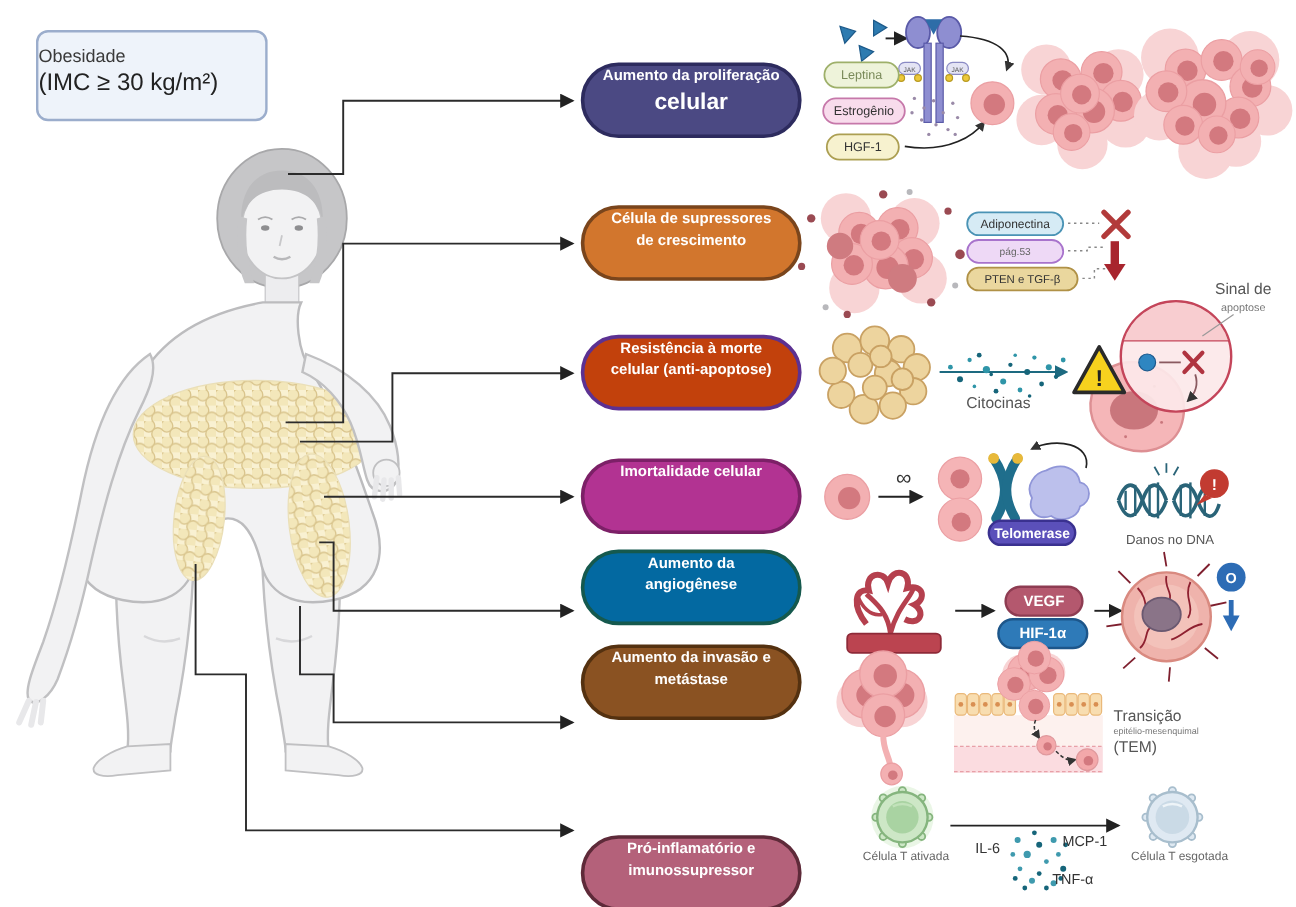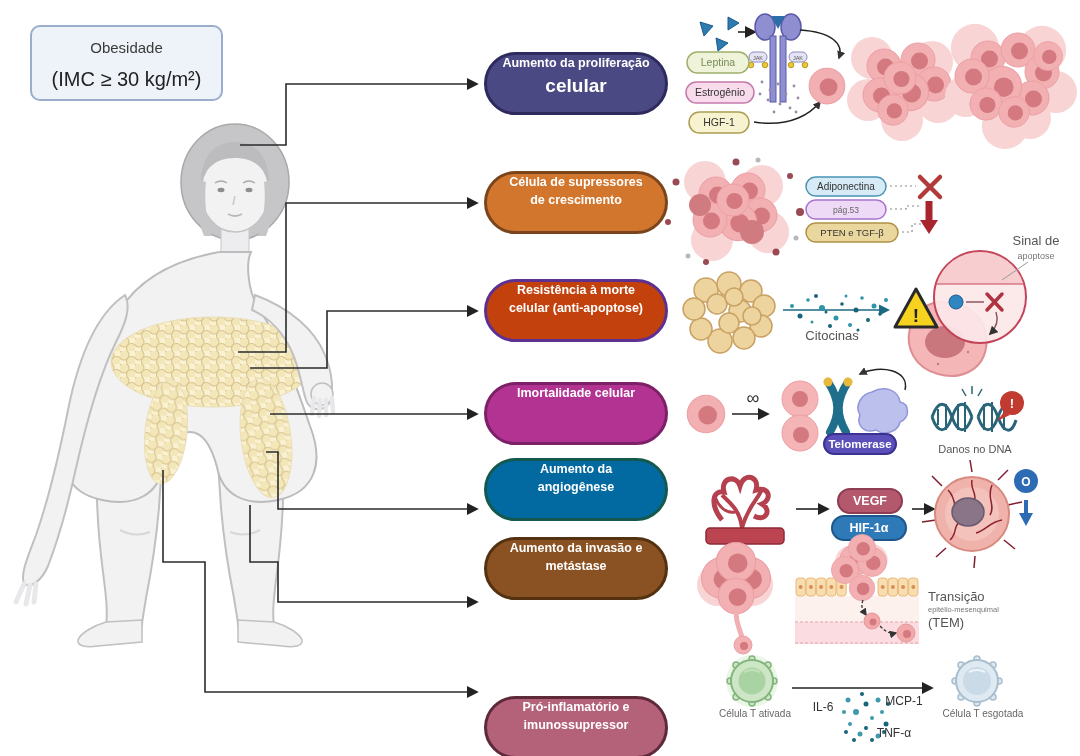--- a/index.html
+++ b/index.html
@@ -1,23 +1,23 @@
 <!DOCTYPE html>
 <html><head>
 <meta charset="utf-8">
 <style>
   html,body{margin:0;padding:0;background:#ffffff;font-family:"Liberation Sans",sans-serif;}
   #canvas{position:relative;width:1080px;height:756px;background:#ffffff;overflow:hidden;}
   svg{font-family:"Liberation Sans",sans-serif;}
   .abs{position:absolute;}
   
   #title-box{left:30px;top:25px;width:193px;height:76px;border:2px solid #9badcc;border-radius:10px;
-             background:#eef3fa;text-align:center;box-sizing:border-box;}
+             background:#eef3fa;text-align:left;box-sizing:border-box;}
   #title-box .t1{font-size:15px;color:#3a3a3a;margin-top:12px;}
-  #title-box .t2{font-size:20px;color:#222;margin-top:12px;}
+  #title-box .t2{font-size:20px;color:#222;margin-top:2px;}
   
   .hallmark{position:absolute;left:484px;width:184px;height:63px;border-radius:32px;border:3px solid #000;
             box-sizing:border-box;display:flex;flex-direction:column;justify-content:flex-start;align-items:center;
             color:#fff;font-weight:bold;font-size:12.5px;line-height:1.4;text-align:center;}
   .hallmark .l1,.hallmark .l2{width:100%;}
   #hallmarks .hallmark:nth-child(1) .l2{font-size:19px;}
   .svglayer{position:absolute;left:0;top:0;width:1080px;height:756px;}
 </style>
 </head>
 <body>

